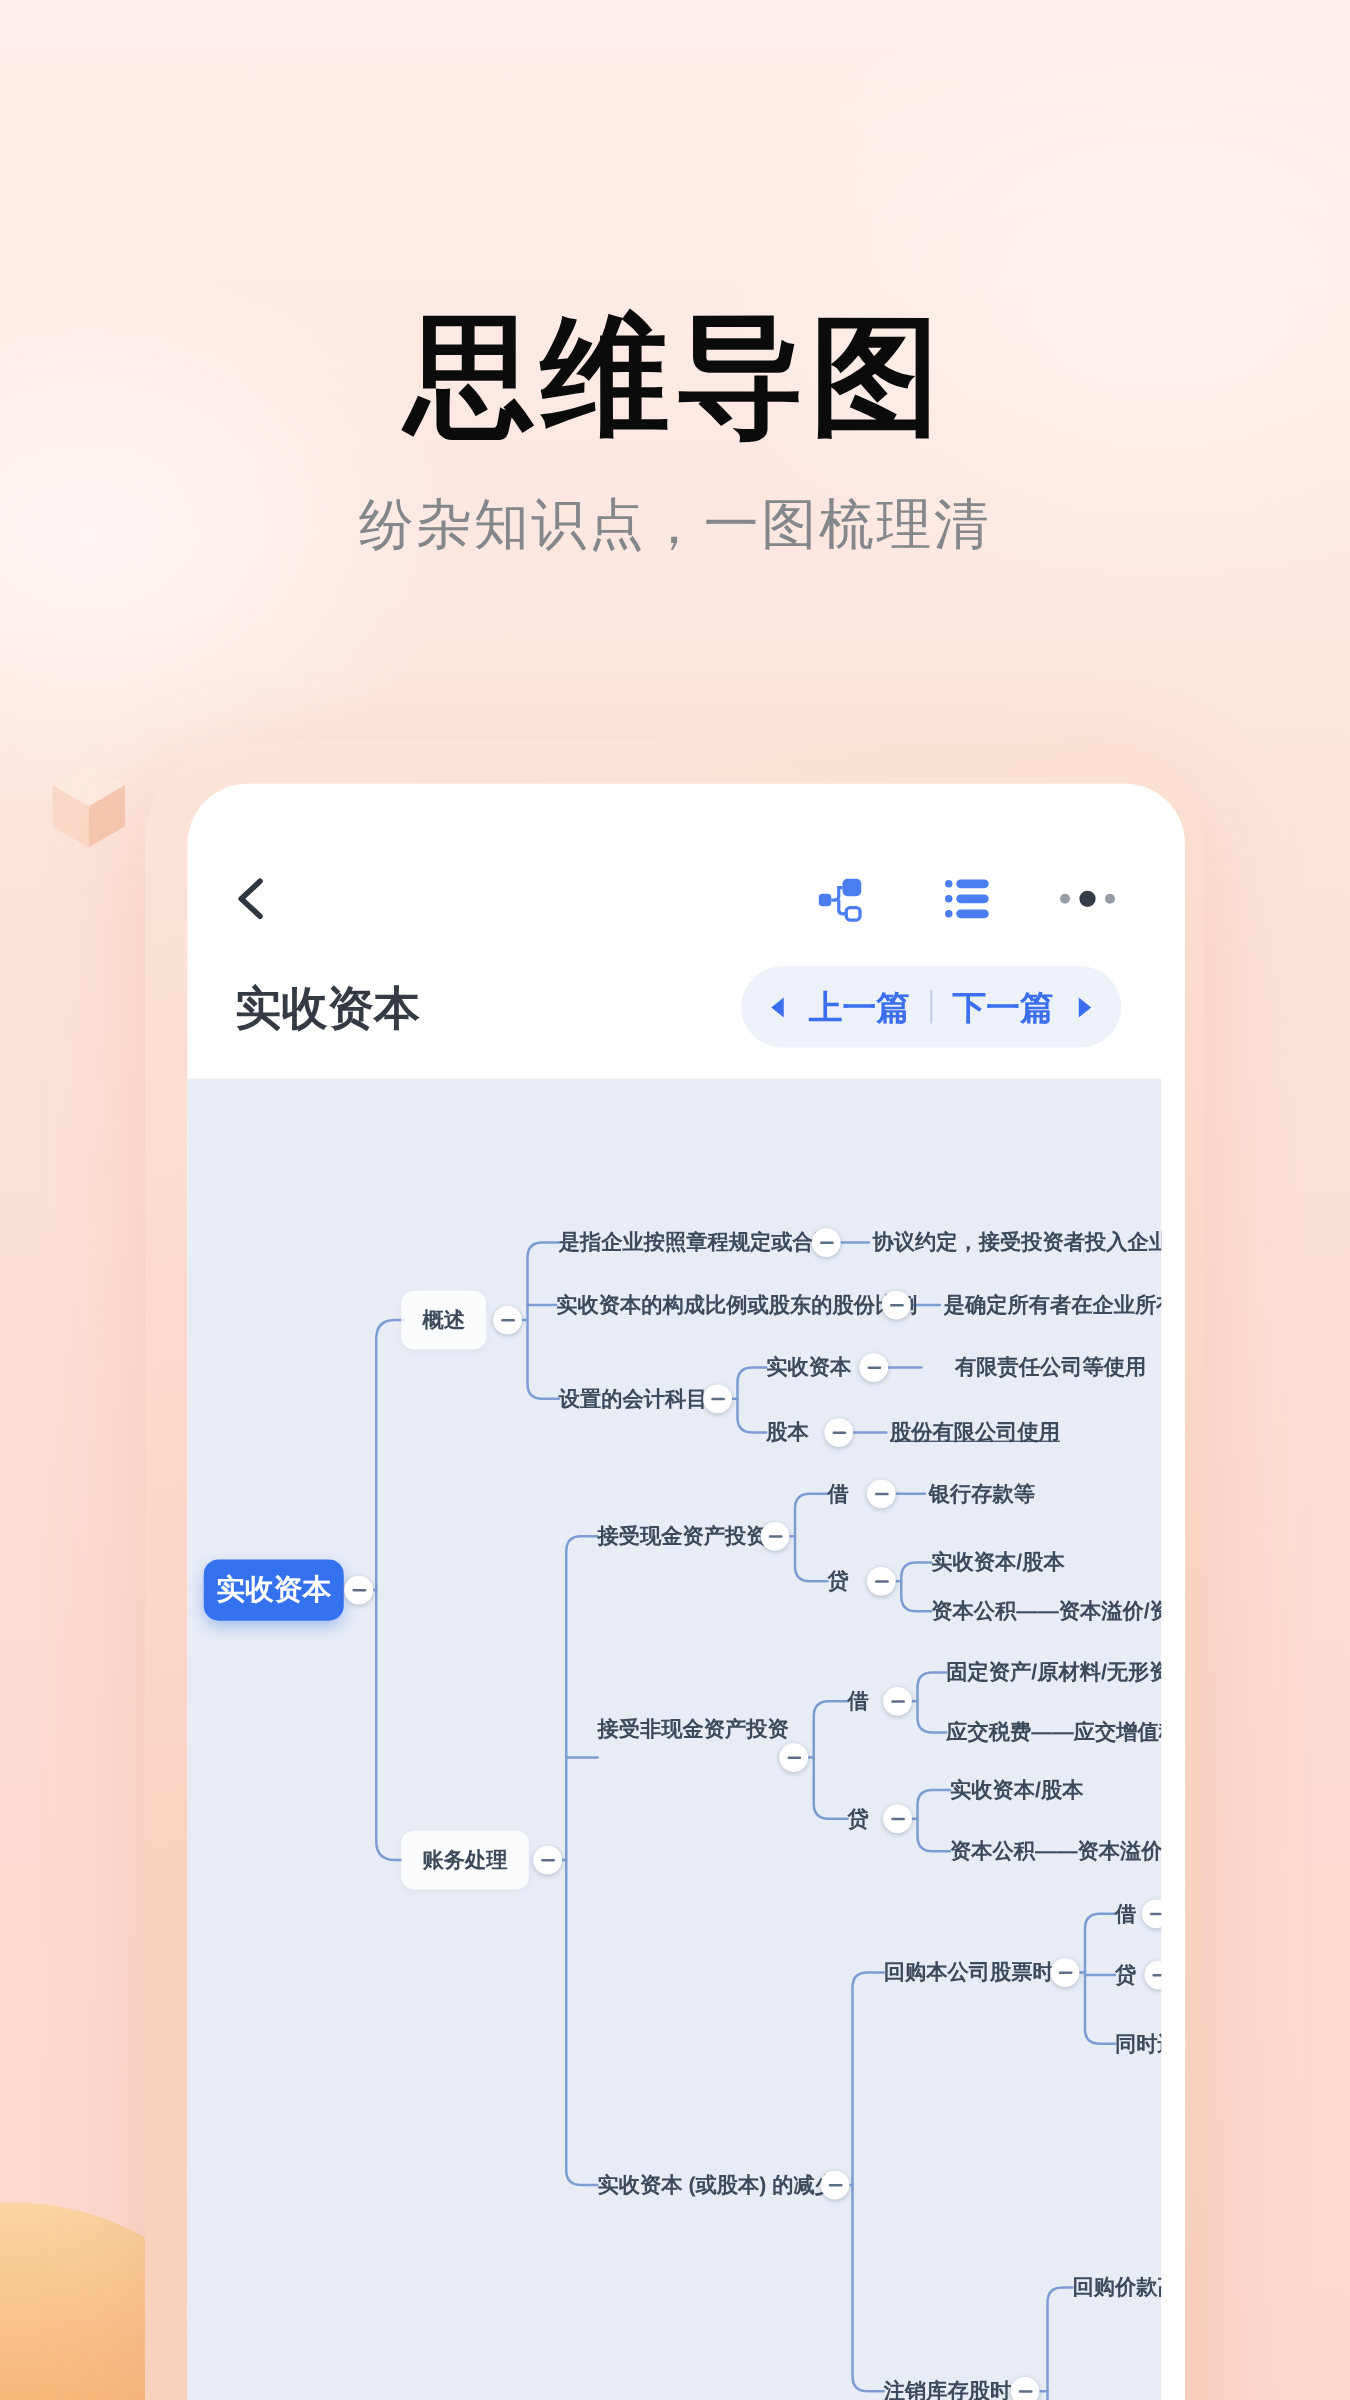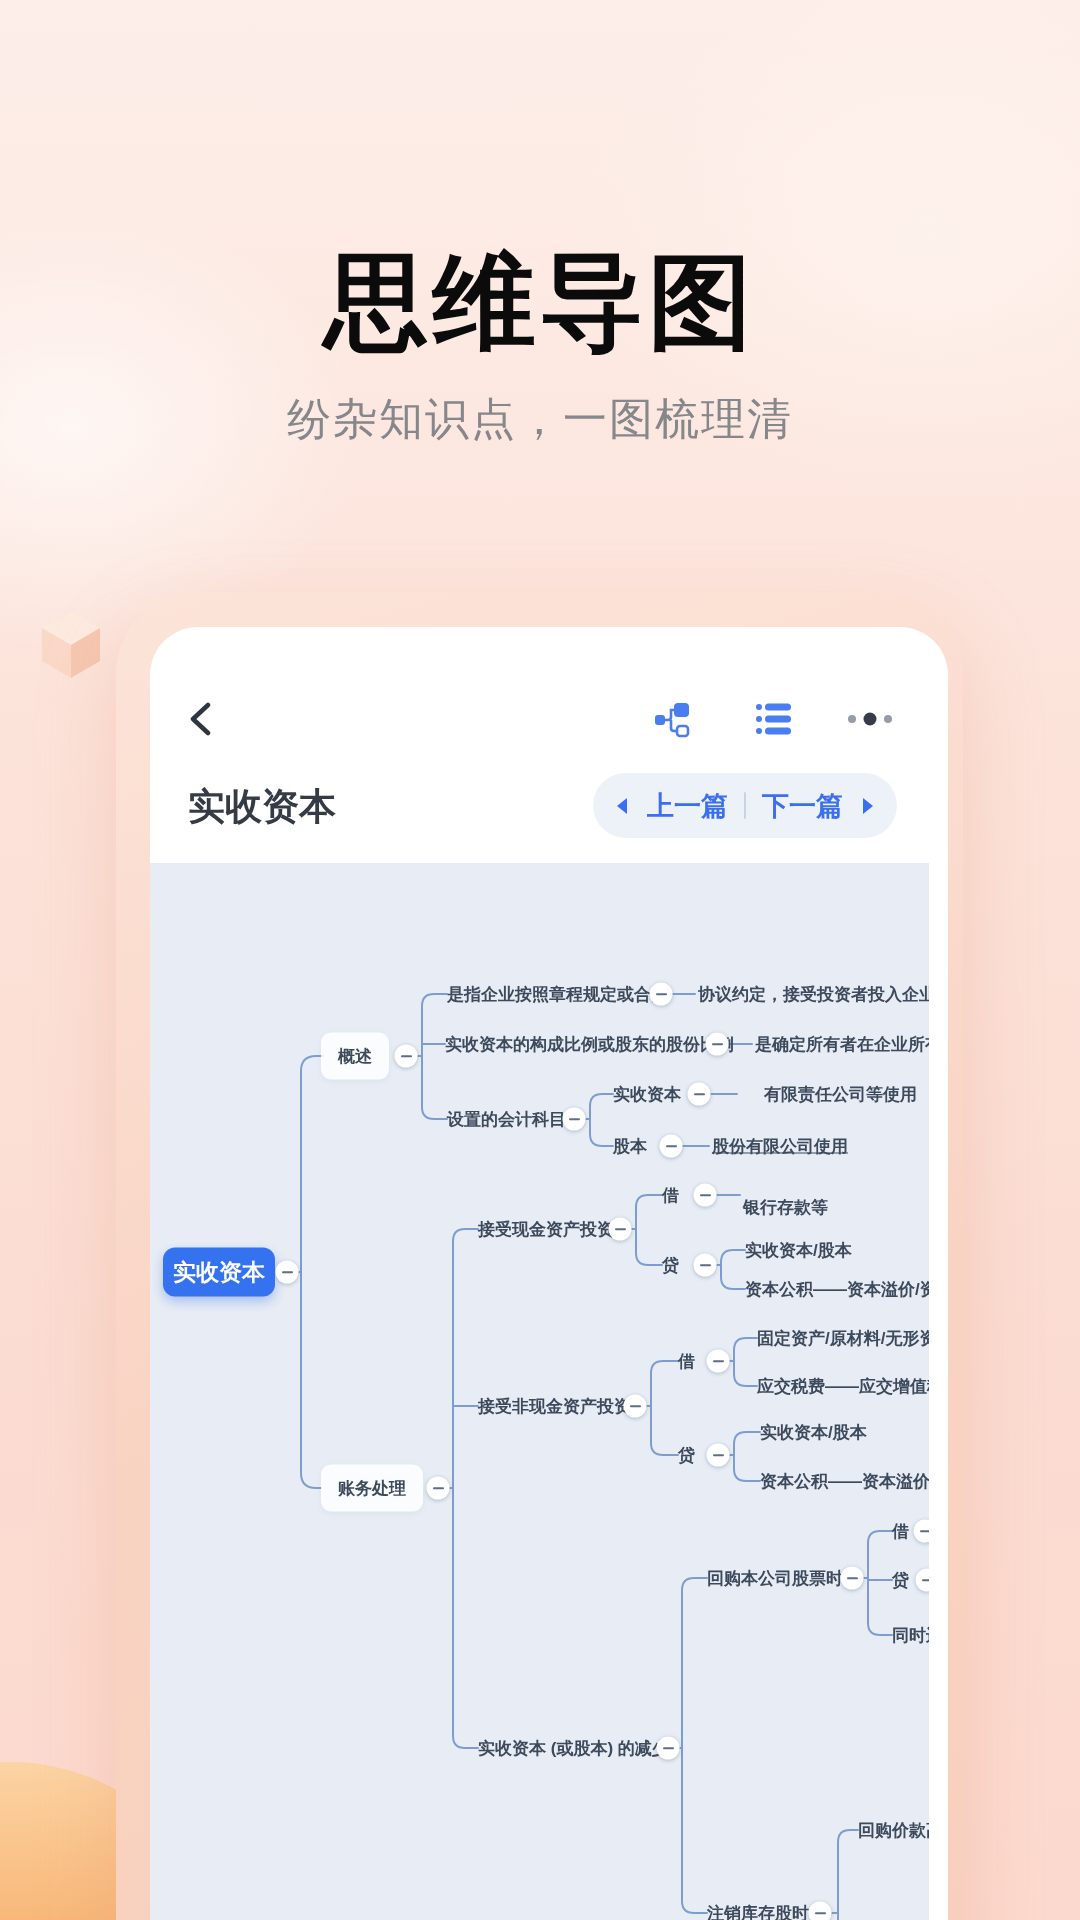--- a/index.html
+++ b/index.html
@@ -165,25 +165,25 @@
       <div class="map-node text" style="left: 295px; top: 181px;">实收资本的构成比例或股东的股份比例</div>
       <div class="map-node text" style="left: 605px; top: 181px;">是确定所有者在企业所有者</div>
       <div class="map-node text" style="left: 297px; top: 256px;">设置的会计科目</div>
       <div class="map-node text" style="left: 463px; top: 231px;">实收资本</div>
       <div class="map-node text" style="left: 590px; top: 231px; margin-left: 24px;">有限责任公司等使用</div>
       <div class="map-node text" style="left: 463px; top: 283px;">股本</div>
       <div class="map-node text" style="left: 562px; top: 283px; text-decoration: underline;">股份有限公司使用</div>
       <div class="map-node pill" style="left: 171px; top: 625px;">账务处理</div>
       <div class="map-node text" style="left: 328px; top: 366px;">接受现金资产投资</div>
       <div class="map-node text" style="left: 512px; top: 332px;">借</div>
-      <div class="map-node text" style="left: 593px; top: 344px;">银行存款等</div>
+      <div class="map-node text" style="left: 593px; top: 332px;">银行存款等</div>
       <div class="map-node text" style="left: 512px; top: 402px;">贷</div>
       <div class="map-node text" style="left: 595px; top: 387px;">实收资本/股本</div>
       <div class="map-node text" style="left: 595px; top: 426px;">资本公积——资本溢价/资本公积</div>
-      <div class="map-node text" style="left: 328px; top: 543px; font-family: Liberation Serif, serif;">接受非现金资产投资</div>
+      <div class="map-node text" style="left: 328px; top: 520px; font-family: Liberation Serif, serif;">接受非现金资产投资</div>
       <div class="map-node text" style="left: 528px; top: 498px;">借</div>
       <div class="map-node text" style="left: 607px; top: 475px;">固定资产/原材料/无形资产等</div>
       <div class="map-node text" style="left: 607px; top: 523px;">应交税费——应交增值税（进</div>
       <div class="map-node text" style="left: 528px; top: 592px;">贷</div>
       <div class="map-node text" style="left: 610px; top: 569px;">实收资本/股本</div>
       <div class="map-node text" style="left: 610px; top: 618px;">资本公积——资本溢价/资本</div>
       <div class="map-node text" style="left: 328px; top: 885px;">实收资本 (或股本) 的减少</div>
       <div class="map-node text" style="left: 557px; top: 715px;">回购本公司股票时</div>
       <div class="map-node text" style="left: 742px; top: 668px;">借</div>
       <div class="map-node text" style="left: 742px; top: 717px;">贷</div>

